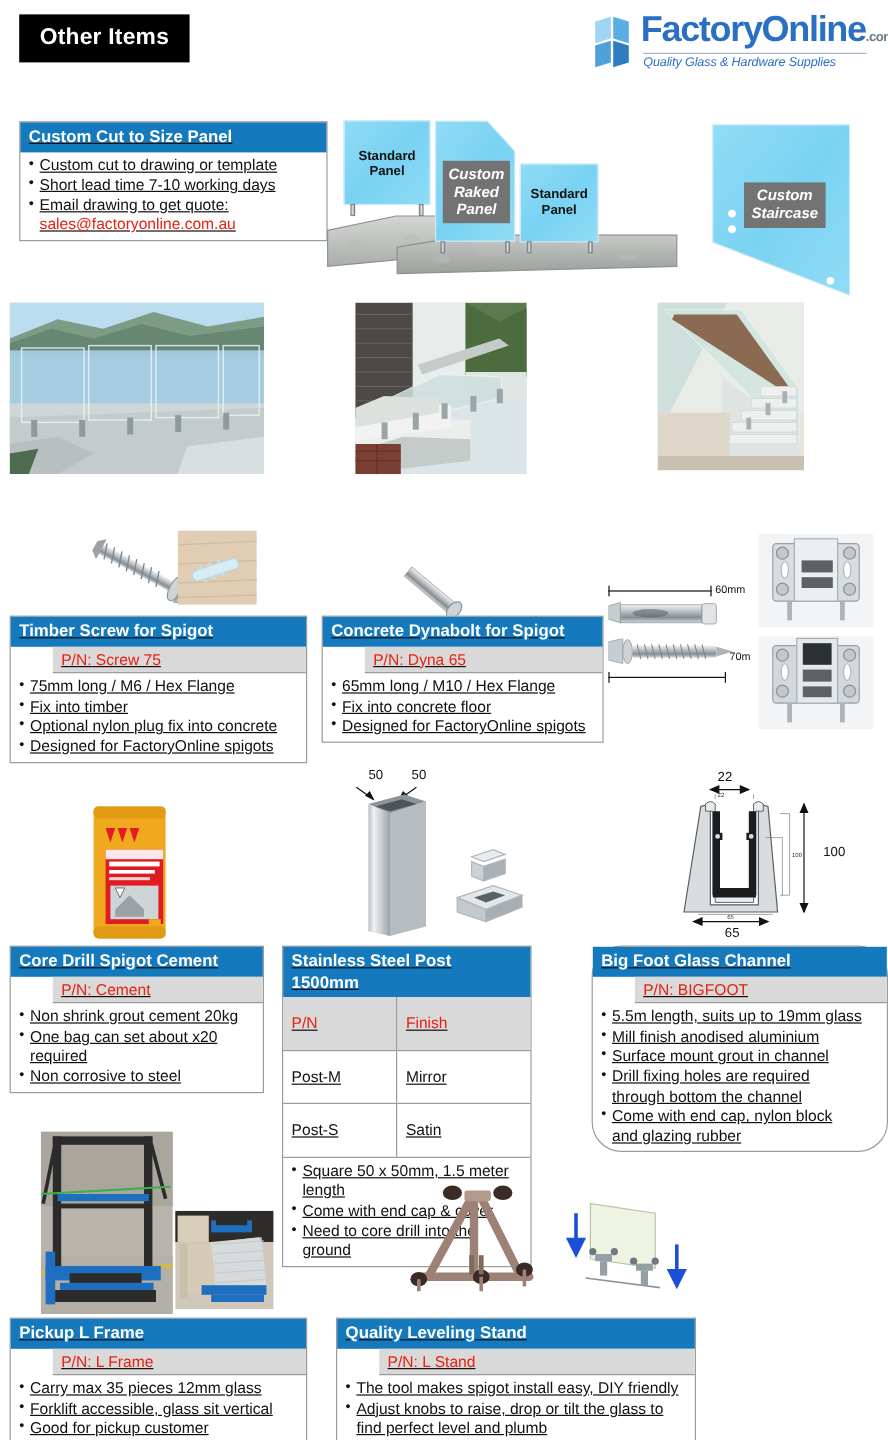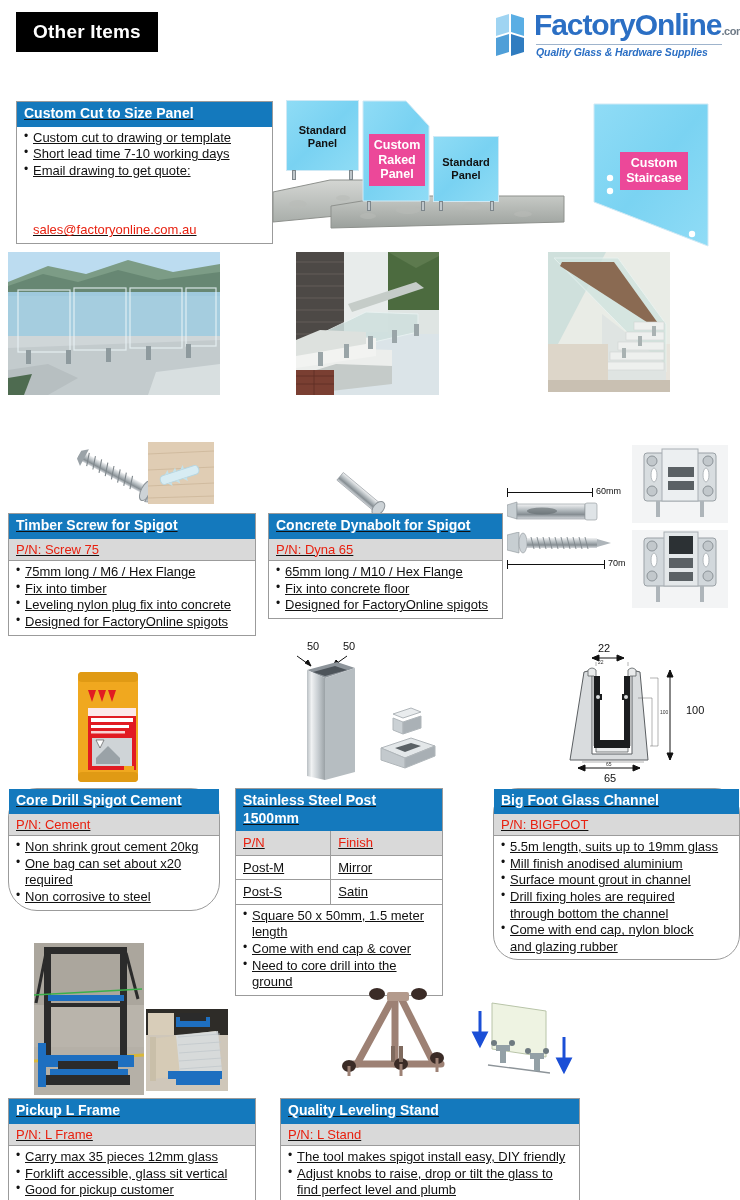--- a/index.html
+++ b/index.html
@@ -24,65 +24,65 @@
   .logo-mark { position:absolute; left:0; top:2px; width:36px; height:46px; }
   .logo-wordmark {
     position:absolute; left:42px; top:-2px;
     font-size:30px; font-weight:bold; color:#2b6fc4;
     letter-spacing:-1.1px; font-family:"Liberation Sans", sans-serif;
   }
   .logo-tld { font-size:11px; font-weight:bold; color:#6f7b87; letter-spacing:-0.4px; }
   .logo-rule { position:absolute; left:44px; top:34px; width:186px; height:1px; background:#9fb4cc; }
   .logo-tag {
     position:absolute; left:44px; top:36px;
-    font-size:10.5px; font-weight:bold; font-style:italic; color:#2b6fc4;
+    font-size:10.5px; font-weight:normal; font-style:italic; color:#2b6fc4;
     letter-spacing:-0.1px;
   }
 
   
   .card { position:absolute; border:1px solid #9b9b9b; background:#fff;text-decoration:underline; }
   .card-head {
     background:#1479bd; color:#fff; font-weight:bold; font-size:14px;
     padding:3px 7px 4px 7px; line-height:1.25;
   }
   .card-pn {
     background:#d9d9d9; color:#e8200f; font-size:13px;
-    padding:3px 7px 3px 7px; border-bottom:1px solid #9b9b9b; line-height:1.2;
+    padding:3px 7px 3px 7px; border-bottom:1px solid #9b9b9b; line-height:1.2;margin-left:35px;
   }
   .card-body { padding:3px 6px 4px 6px; }
   .card-body ul { margin:0; padding:0; list-style:none; }
   .card-body li {
     font-size:13px; line-height:1.28; padding-left:10px;
     position:relative; color:#111;
   }
   .card-body li::before {
     content:"•"; position:absolute; left:1px; top:-1px; font-size:12px;
   }
   .card-body li.cont::before { content:""; }
-  .card-body .email { color:#e8200f;margin-top:43px; }
+  .card-body .email { color:#e8200f; }
 
   
   .pn-table { width:100%; border-collapse:collapse; }
   .pn-table td {
-    border-top:1px solid #9b9b9b; font-size:13px; padding:4px 7px; line-height:1.2;
+    border-top:1px solid #9b9b9b; font-size:13px; padding:14px 7px; line-height:1.2;
   }
   .pn-table tr.hdr td { background:#d9d9d9; color:#e8200f; border-top:none; }
   .pn-table td.c2 { border-left:1px solid #9b9b9b; }
 
   
   .photo { position:absolute; overflow:hidden; background:#e9eef1; }
 
   
   .glass { background:linear-gradient(135deg,#8fdcf5 0%,#79d2f2 50%,#8fdcf5 100%);
            border:1px solid #cfe9f5; position:absolute; }
   .lbl-dark { position:absolute; color:#111; font-weight:bold; font-size:11px;
               text-align:center; line-height:1.15; }
-  .lbl-box { position:absolute; background:#ec4899; color:#fff; font-weight:bold;
+  .lbl-box { position:absolute; background:#737373; color:#fff; font-weight:bold;
              font-size:12.5px; text-align:center; line-height:1.18;
-             display:flex; align-items:center; justify-content:center; }
+             display:flex; align-items:center; justify-content:center;font-style:italic; }
   .spigot { position:absolute; background:linear-gradient(90deg,#9aa3a8,#e6ebee,#9aa3a8);
             border:1px solid #7d868b; }
 
   .dim-text { position:absolute; font-size:9px; color:#111; }
   .dim-line { position:absolute; background:#111; }
 </style>
 </head>
 <body>
 
 <div id="header">
@@ -330,21 +330,21 @@
   </g>
 </svg>
 
 <div class="card" id="card-1" style="left:8px; top:513px; width:248px;">
   <div class="card-head">Timber Screw for Spigot</div>
   <div class="card-pn">P/N: Screw 75</div>
   <div class="card-body">
     <ul>
       <li>75mm long / M6 / Hex Flange</li>
       <li>Fix into timber</li>
-      <li>Leveling nylon plug fix into concrete</li>
+      <li>Optional nylon plug fix into concrete</li>
       <li>Designed for FactoryOnline spigots</li>
     </ul>
   </div>
 </div>
 
 <svg style="position:absolute; left:320px; top:468px;" width="80" height="50" viewBox="0 0 80 50">
   <g transform="rotate(40 40 25)">
     <rect x="14" y="20" width="48" height="10" fill="url(#mt)" stroke="#8d9499" stroke-width=".6"></rect>
     <ellipse cx="64" cy="25" rx="5" ry="8" fill="#cdd3d7" stroke="#8d9499"></ellipse>
   </g>
@@ -389,21 +389,21 @@
       <line x1="60" y1="5" x2="63" y2="17"></line>
         <line x1="66" y1="5" x2="69" y2="17"></line>
       <line x1="72" y1="5" x2="75" y2="17"></line>
         <line x1="78" y1="5" x2="81" y2="17"></line>
     </g>
     <polygon points="90,7 104,11 90,15" fill="#aeb5ba"></polygon>
   </svg>
   <div class="dim-line" style="left:2px; top:84px; width:98px; height:1px;"></div>
   <div class="dim-line" style="left:2px; top:80px; width:1px; height:9px;"></div>
   <div class="dim-line" style="left:99px; top:80px; width:1px; height:9px;"></div>
-  <div class="dim-text" style="left:103px; top:78px;">70m</div>
+  <div class="dim-text" style="left:103px; top:62px;">70m</div>
 </div>
 
 <svg style="position:absolute; left:632px; top:445px;" width="96" height="78" viewBox="0 0 96 78">
   <rect width="96" height="78" fill="#f3f4f5"></rect>
   <rect x="12" y="8" width="72" height="48" rx="3" fill="#d8dde0" stroke="#9aa1a6"></rect>
   <rect x="30" y="4" width="36" height="52" fill="#eceff1" stroke="#a8aeb3"></rect>
   <rect x="36" y="22" width="26" height="10" fill="#5b6165"></rect>
   <rect x="36" y="36" width="26" height="9" fill="#5b6165"></rect>
   <circle cx="20" cy="16" r="5" fill="#c2c8cc" stroke="#8d9499"></circle>
   <circle cx="76" cy="16" r="5" fill="#c2c8cc" stroke="#8d9499"></circle>
@@ -445,21 +445,21 @@
   <rect x="14" y="40" width="48" height="8" fill="#fff" opacity=".9"></rect>
   <rect x="17" y="50" width="42" height="4" fill="#fff"></rect>
   <rect x="17" y="57" width="38" height="3" fill="#fff"></rect>
   <rect x="17" y="63" width="34" height="2.5" fill="#fff" opacity=".8"></rect>
   <rect x="18" y="70" width="40" height="28" fill="#cfd4d7"></rect>
   <path d="M22 90 L34 78 L46 90 L46 96 L22 96 Z" fill="#9aa2a7"></path>
   <polygon points="22,72 30,72 26,80" fill="#fff" stroke="#444" stroke-width=".6"></polygon>
   <rect x="50" y="98" width="10" height="5" fill="#f0a81f"></rect>
 </svg>
 
-<div class="card" id="card-3" style="left:8px; top:788px; width:212px;border-radius:29px;">
+<div class="card" id="card-3" style="left:8px; top:788px; width:212px;">
   <div class="card-head">Core Drill Spigot Cement</div>
   <div class="card-pn">P/N: Cement</div>
   <div class="card-body">
     <ul>
       <li>Non shrink grout cement 20kg</li>
       <li>One bag can set about x20</li>
       <li class="cont">required</li>
       <li>Non corrosive to steel</li>
     </ul>
   </div>

